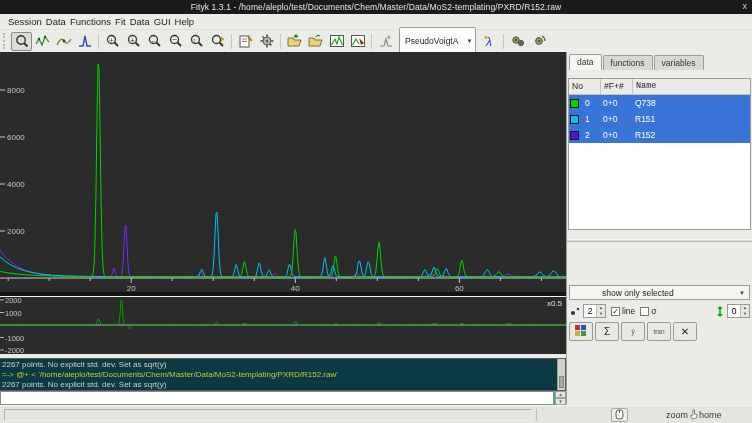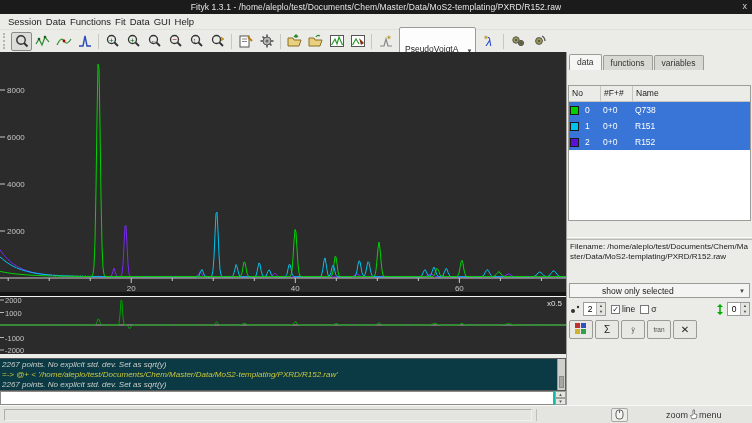--- a/index.html
+++ b/index.html
@@ -15,51 +15,51 @@
   
   .menubar { height:16px; background:#ebebe8; display:flex; align-items:center; padding-left:8px; gap:4px; flex:0 0 auto; border-bottom:1px solid #e0e0dc;}
   .menubar span { font-size:9.5px; color:#222; }
 
   
   .toolbar { height:22px; background:#ebebe8; display:flex; align-items:center; padding:0 2px; flex:0 0 auto; }
   .grip { width:5px; height:16px; border-left:2px dotted #b5b5b0; margin:0 3px 0 1px; }
   .tbtn { width:21px; height:19px; display:flex; align-items:center; justify-content:center; border:1px solid transparent; border-radius:2px; }
   .tbtn.pressed { border:1px solid #8a8a86; background:#dcdcd8; }
   .tsep { width:1px; height:15px; background:#c7c7c2; margin:0 3px; }
-  .combo { height:28px; background:#fdfdfd; border:1px solid #9a9a96; border-radius:2px; display:flex; align-items:flex-end; padding:0 3px 0 5px; margin:0 3px; }
+  .combo { height:28px; background:#fdfdfd; border:1px solid #9a9a96; border-radius:2px; display:flex; align-items:center; padding:0 3px 0 5px; margin:0 3px; }
   .combo .cval { font-size:8.5px; color:#222; margin-right:8px; }
   .combo .arrow { font-size:6px; color:#444; }
 
   
   .main-row { display:flex; height:353px; flex:0 0 auto; }
   .plots-col { width:566px; display:flex; flex-direction:column; }
   .mainplot { width:566px; height:240px; background:#2b2b2b; display:block; }
   .hsplit { height:5px; background:#141414; border-bottom:1px solid #f2f2f0; }
   .auxplot { width:566px; height:57px; background:#2b2b2b; display:block; }
   .gap { height:4px; background:#ebebe8; }
 
   .console { height:33px; background:#0c3a44; border:1px solid #58585a; border-left:none; position:relative; padding:1px 10px 0 2px; overflow:hidden; }
-  .console .cline { font-size:8px; line-height:10px; white-space:nowrap; font-family:"Liberation Sans","DejaVu Sans",sans-serif;font-style:italic; }
+  .console .cline { font-size:8px; line-height:10px; white-space:nowrap; font-family:"Liberation Sans","DejaVu Sans",sans-serif; }
   .vscroll { position:absolute; right:0; top:0; width:8px; height:100%; background:#cfcfcb; border-left:1px solid #9a9a96; }
   .vscroll .thumb { position:absolute; left:1px; right:1px; top:55%; height:40%; background:#a8a8a2; border:1px solid #8a8a86; }
 
   .inputrow { height:14px; display:flex; }
   .inputrow input { flex:1; height:14px; border:1px solid #8a8a86; background:#ffffff; font-size:9px; padding:0 3px; outline:none; }
   .spinstack { width:11px; display:flex; flex-direction:column; margin-left:1px; }
   .spinstack div { flex:1; background:#e4e4e0; border:1px solid #a0a09a; font-size:4.5px; line-height:5px; text-align:center; color:#555; }
 
   
   .sidebar { width:186px; border-left:1px solid #9c9c98; display:flex; flex-direction:column; background:#ebebe8; }
   .tabs { height:18px; display:flex; align-items:flex-end; padding-left:2px; gap:1px; background:#ebebe8; }
   .tab { font-size:8.5px; padding:2px 7px 2px; border:1px solid #9c9c98; border-bottom:none; border-radius:2px 2px 0 0; background:#d9d9d4; color:#333; }
   .tab.active { background:#f6f6f4; height:16px; }
-  .tablewrap { height:136px; background:#ffffff; border:1px solid #9c9c98; margin:15px 1px; overflow:hidden; }
+  .tablewrap { height:152px; background:#ffffff; border:1px solid #9c9c98; margin:8px 1px; overflow:hidden; }
   .thead { display:flex; height:16px; background:#ebebe8; border-bottom:1px solid #c4c4c0; }
   .thead div { font-size:8.5px; color:#222; padding:2px 3px; border-right:1px solid #c4c4c0; }
-  .c-no { width:32px; } .c-f { width:32px; } .c-name { flex:1; border-right:none!important; }
+  .c-no { width:32px; } .c-f { width:32px; } .c-name { flex:1; border-right:none!important;font-family:Liberation Mono, monospace; }
   .trow { display:flex; height:16px; align-items:center; }
   .trow.sel { background:#3875d7; color:#fff; }
   .trow div { font-size:8.5px; padding:0 3px; }
   .swatch { width:9px; height:9px; border:1px solid #1a1a1a; display:inline-block; margin:0 3px 0 1px; flex:0 0 auto; }
   .trow .no { width:18px; }
   .sbsplit { height:3px; background:#dadad6; border-top:1px solid #f8f8f6; border-bottom:1px solid #b8b8b4; margin:1px 0; }
   .infobox { height:40px; padding:1px 3px; }
   .infobox div { font-size:8px; line-height:9.5px; color:#1a1a1a; word-break:break-all; }
   .filterdrop { height:15px; margin:2px 2px; border:1px solid #9a9a96; background:#f4f4f2; display:flex; align-items:center; padding:0 4px; }
   .filterdrop span { flex:1; font-size:8.5px; color:#222;margin-left:28px; }
@@ -367,21 +367,20 @@
             <div class="trow sel">
               <span class="swatch" style="background: rgb(90, 16, 216);"></span>
               <div class="no">2</div>
               <div style="width: 32px;">0+0</div>
               <div>R152</div>
             </div>
           </div>
       </div>
       <div class="sbsplit"></div>
       <div class="infobox" id="infobox">
-          <div>Filename: /home/aleplo/test/Documents/Chem/Master/Data/MoS2-templating/PXRD/R152.raw</div>
         </div>
       <div class="filterdrop">
         <span>show only selected</span>
         <span class="arrow">▼</span>
       </div>
       <div class="ctlrow">
         <svg width="12" height="12">
             <circle cx="4" cy="8" r="2" fill="#333"></circle>
             <circle cx="9" cy="4" r="1.2" fill="#333"></circle>
           </svg>
@@ -446,16 +445,16 @@
       <svg width="9" height="11">
           <rect x="1" y="1" width="7" height="9" rx="3" fill="#f4f4f0" stroke="#666"></rect>
           <line x1="4.5" y1="1" x2="4.5" y2="4" stroke="#666"></line>
         </svg>
     </div>
     <div class="hintzone">
       <span>zoom</span>
       <svg width="9" height="11">
           <path d="M4,1 L5.5,1 L5.5,5 L8,5.5 L7.5,9 L3,10 L1.5,6.5 L4,6 Z" fill="#fff" stroke="#555" stroke-width="0.7"></path>
         </svg>
-      <span>menu</span>
+      <span>home</span>
     </div>
   </div>
 </div>
 
 </body></html>

